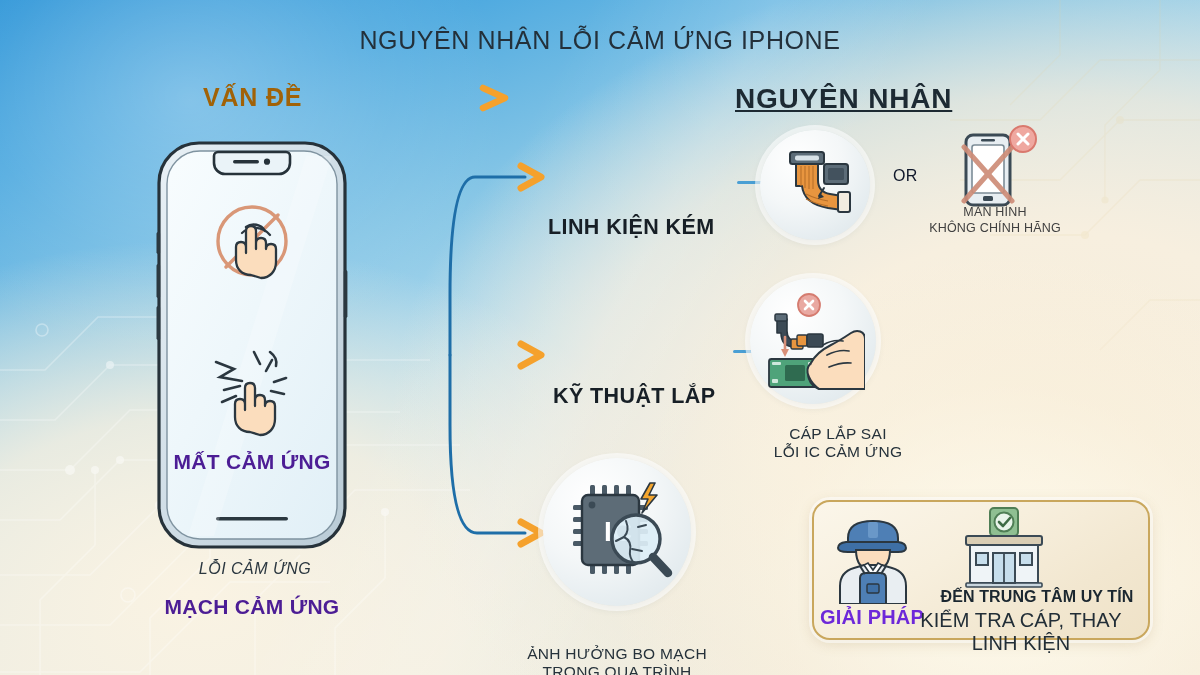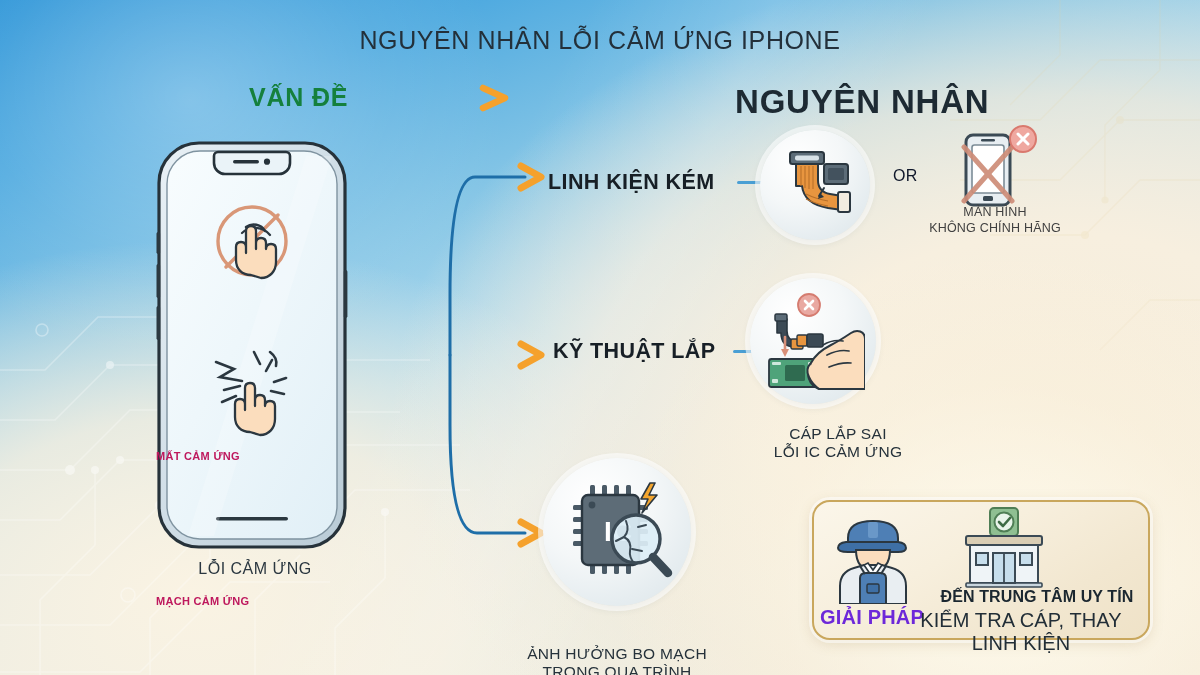--- a/index.html
+++ b/index.html
@@ -46,49 +46,50 @@
   .title {
     position: absolute; left: 0; top: 26px; width: 1200px;
     text-align: center;
     font-size: 25px; letter-spacing: .6px;
     color: #23303a; font-weight: 400;
   }
 
   
   .hdr-vande {
     position: absolute; left: 203px; top: 83px;
-    font-size: 25px; font-weight: bold; color: #15803d; letter-spacing: .8px; margin-left: 46px;
+    font-size: 25px; font-weight: bold; color: #a16207; letter-spacing: .8px;
   }
   .hdr-nguyennhan {
     position: absolute; left: 735px; top: 83px;
-    font-size: 33px; font-weight: bold; color: #1d2a33; letter-spacing: .8px;
+    font-size: 28px; font-weight: bold; color: #1d2a33; letter-spacing: .8px; text-decoration: underline;
   }
   .hdr-arrow { position: absolute; left: 365px; top: 84px; width: 150px; height: 28px; }
 
   
   .phone-wrap { position: absolute; left: 156px; top: 140px; width: 192px; height: 410px; }
   .phone-cap {
     position: absolute; left: 150px; top: 560px; width: 210px; text-align: center;
-    font-size: 16px; color: #2b3740; letter-spacing: .5px;
+    font-size: 16px; color: #2b3740; letter-spacing: .5px; font-style: italic;
   }
   .scr-label {
-    position: absolute; width: 192px; 
-    font-size: 11px; font-weight: bold; color: #be185d; letter-spacing: .3px;
+    position: absolute; width: 192px; text-align: center;
+    font-size: 21px; font-weight: bold; color: #4c1d95; letter-spacing: .3px;
   }
   .scr-label.l1 { top: 310px; }
   .scr-label.l2 { top: 455px; }
 
   
   .connector { position: absolute; left: 355px; top: 155px; width: 200px; height: 400px; }
 
   
   .cause-label {
     position: absolute;
     font-size: 21.5px; font-weight: bold; color: #171f26; letter-spacing: .4px;
     white-space: nowrap;
+    margin-top: 45px;
   }
   .cause-label.c1 { left: 548px; top: 170px; }
   .cause-label.c2 { left: 553px; top: 339px; }
   .dash { position: absolute; height: 3px; width: 26px; border-radius: 2px; background: #4a9fd4; }
   .dash.d1 { left: 737px; top: 181px; }
   .dash.d2 { left: 733px; top: 350px; }
 
   
   .circ {
     position: absolute; border-radius: 50%;

